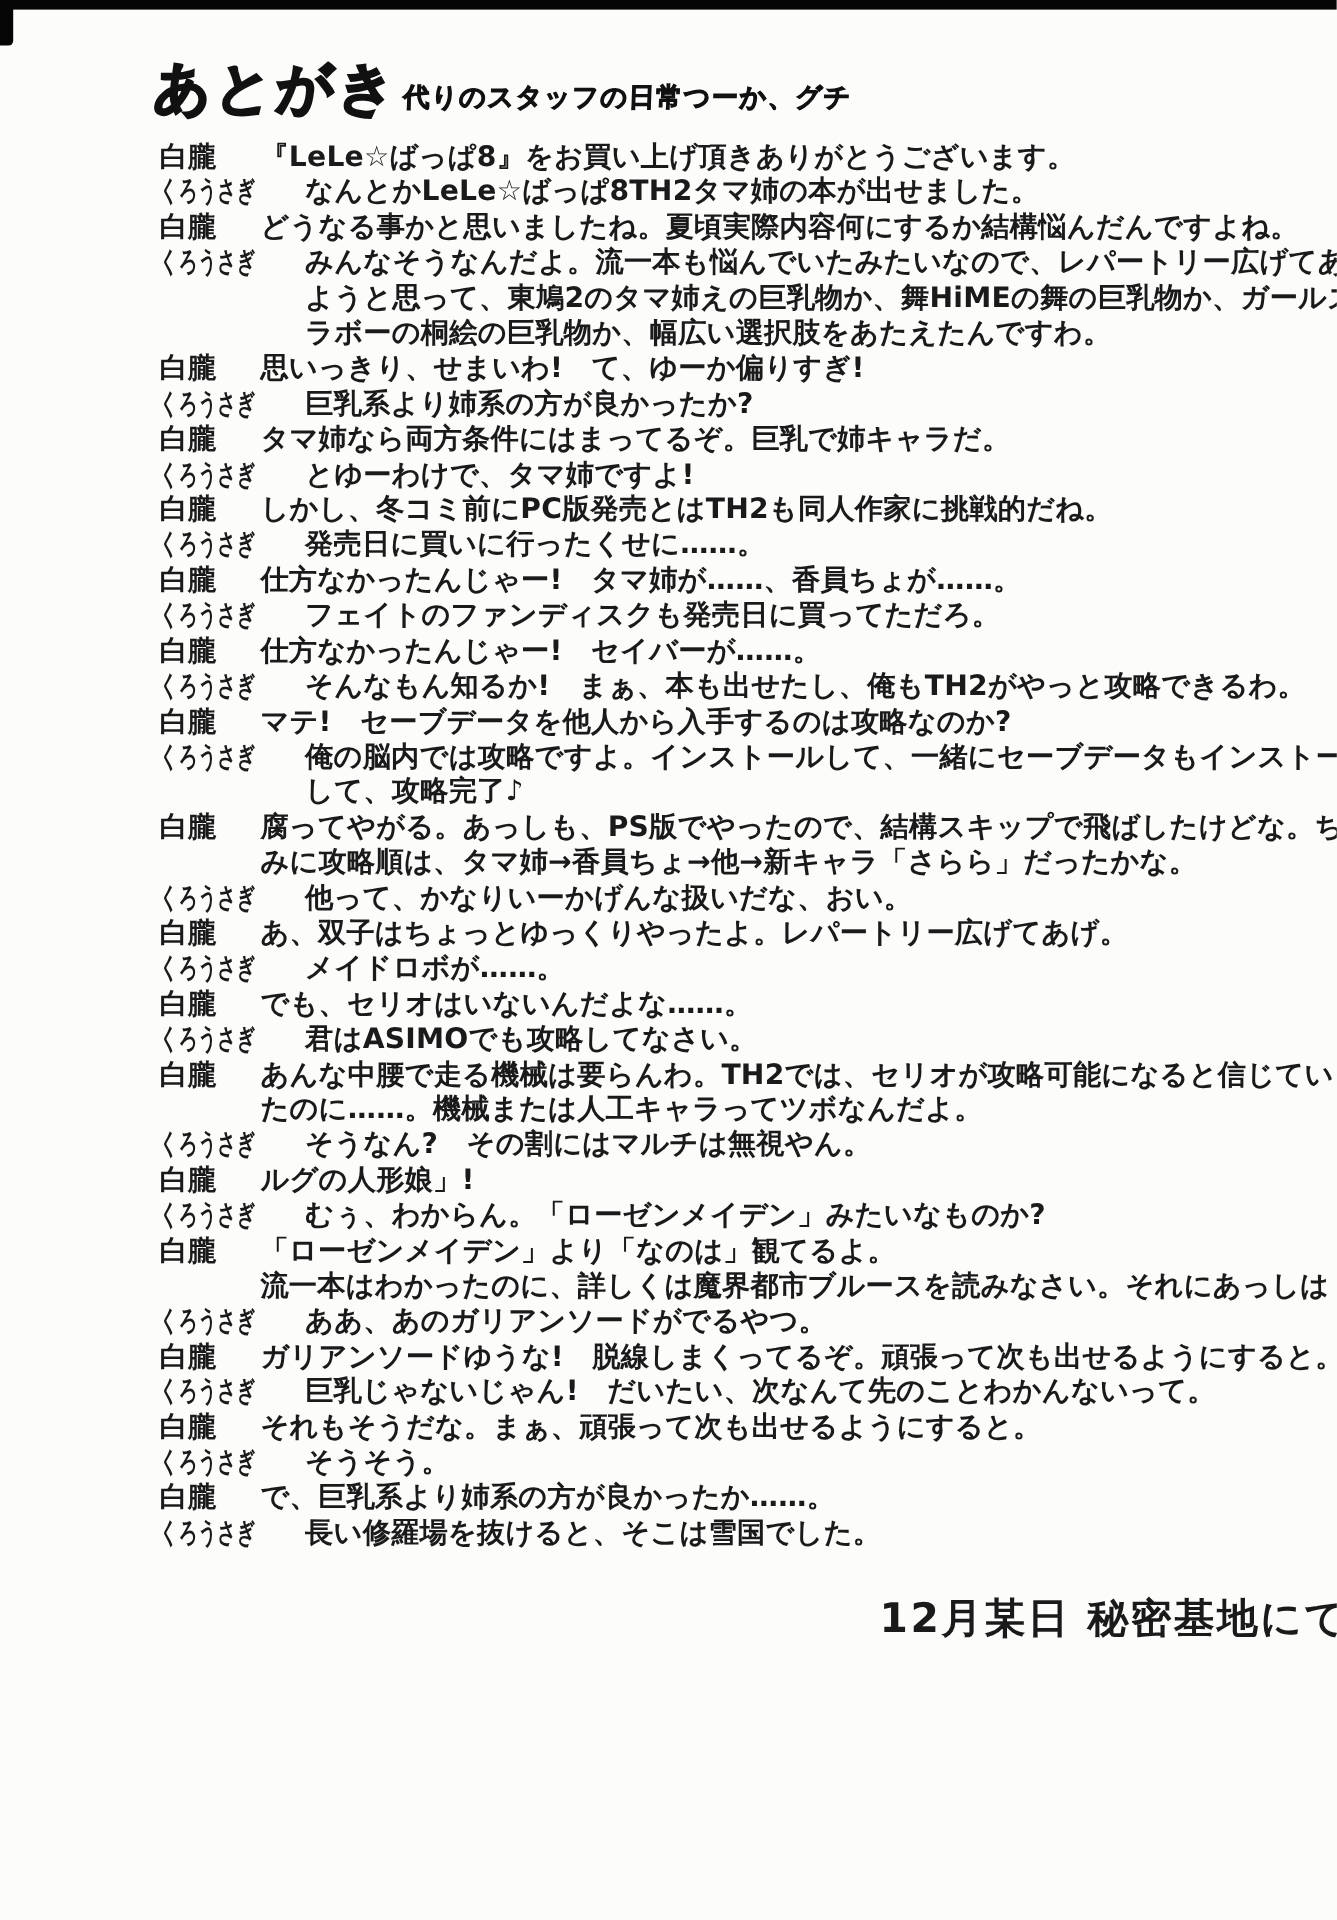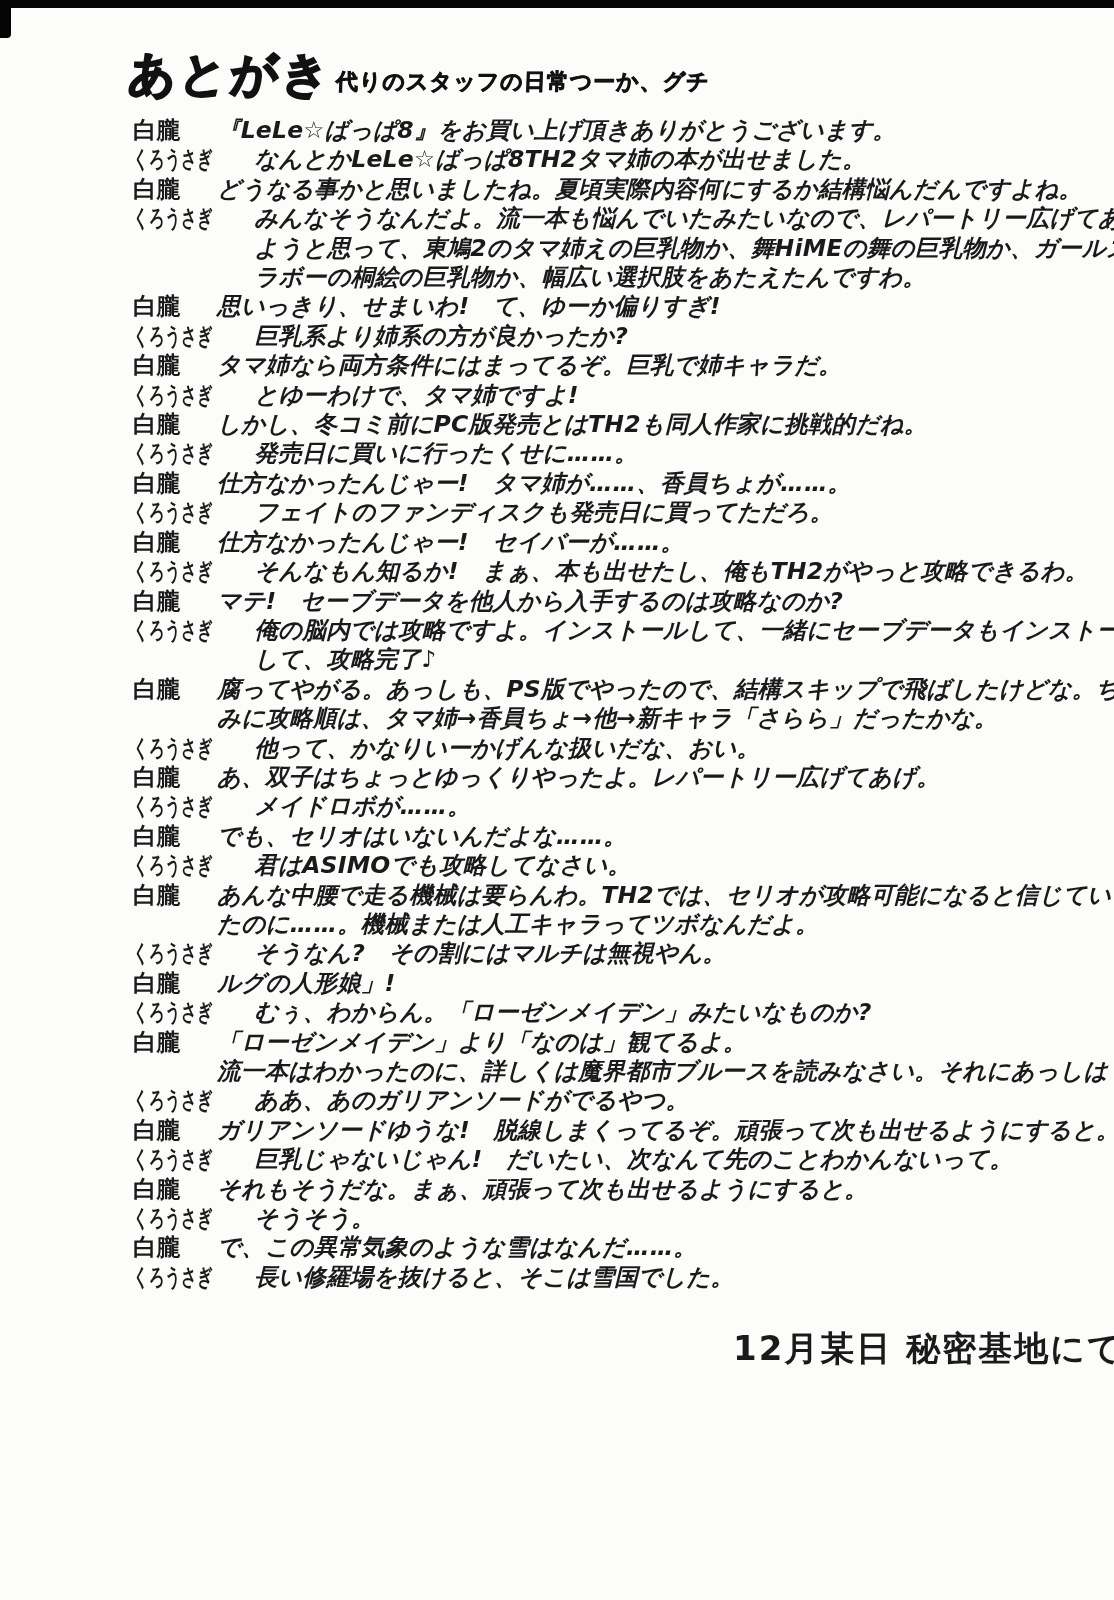--- a/index.html
+++ b/index.html
@@ -77,21 +77,21 @@
     display: inline-block;
     transform-origin: left center;
   }
   .speaker .inner.compressed {
     transform: scaleX(0.66);
   }
   .text {
     flex: 1 1 auto;
     white-space: nowrap;
   }
-  .line { display: block; font-style: italic; }
+  .line { display: block; }
   .closing {
     position: absolute;
     top: 1326px;
     left: 733px;
     font-size: 34px;
     font-weight: bold;
     letter-spacing: 2px;
     white-space: nowrap;
   }
 </style>
@@ -301,21 +301,21 @@
     </div>
     <div class="row">
       <span class="speaker"><span class="inner compressed">くろうさぎ</span></span>
       <div class="text">
         <span class="line">そうそう。</span>
       </div>
     </div>
     <div class="row">
       <span class="speaker"><span class="inner">白朧</span></span>
       <div class="text">
-        <span class="line">で、この異常気象のような雪はなんだ……。</span>
+        <span class="line">で、巨乳系より姉系の方が良かったか……。</span>
       </div>
     </div>
     <div class="row">
       <span class="speaker"><span class="inner compressed">くろうさぎ</span></span>
       <div class="text">
         <span class="line">長い修羅場を抜けると、そこは雪国でした。</span>
       </div>
     </div>
   </div>
 

